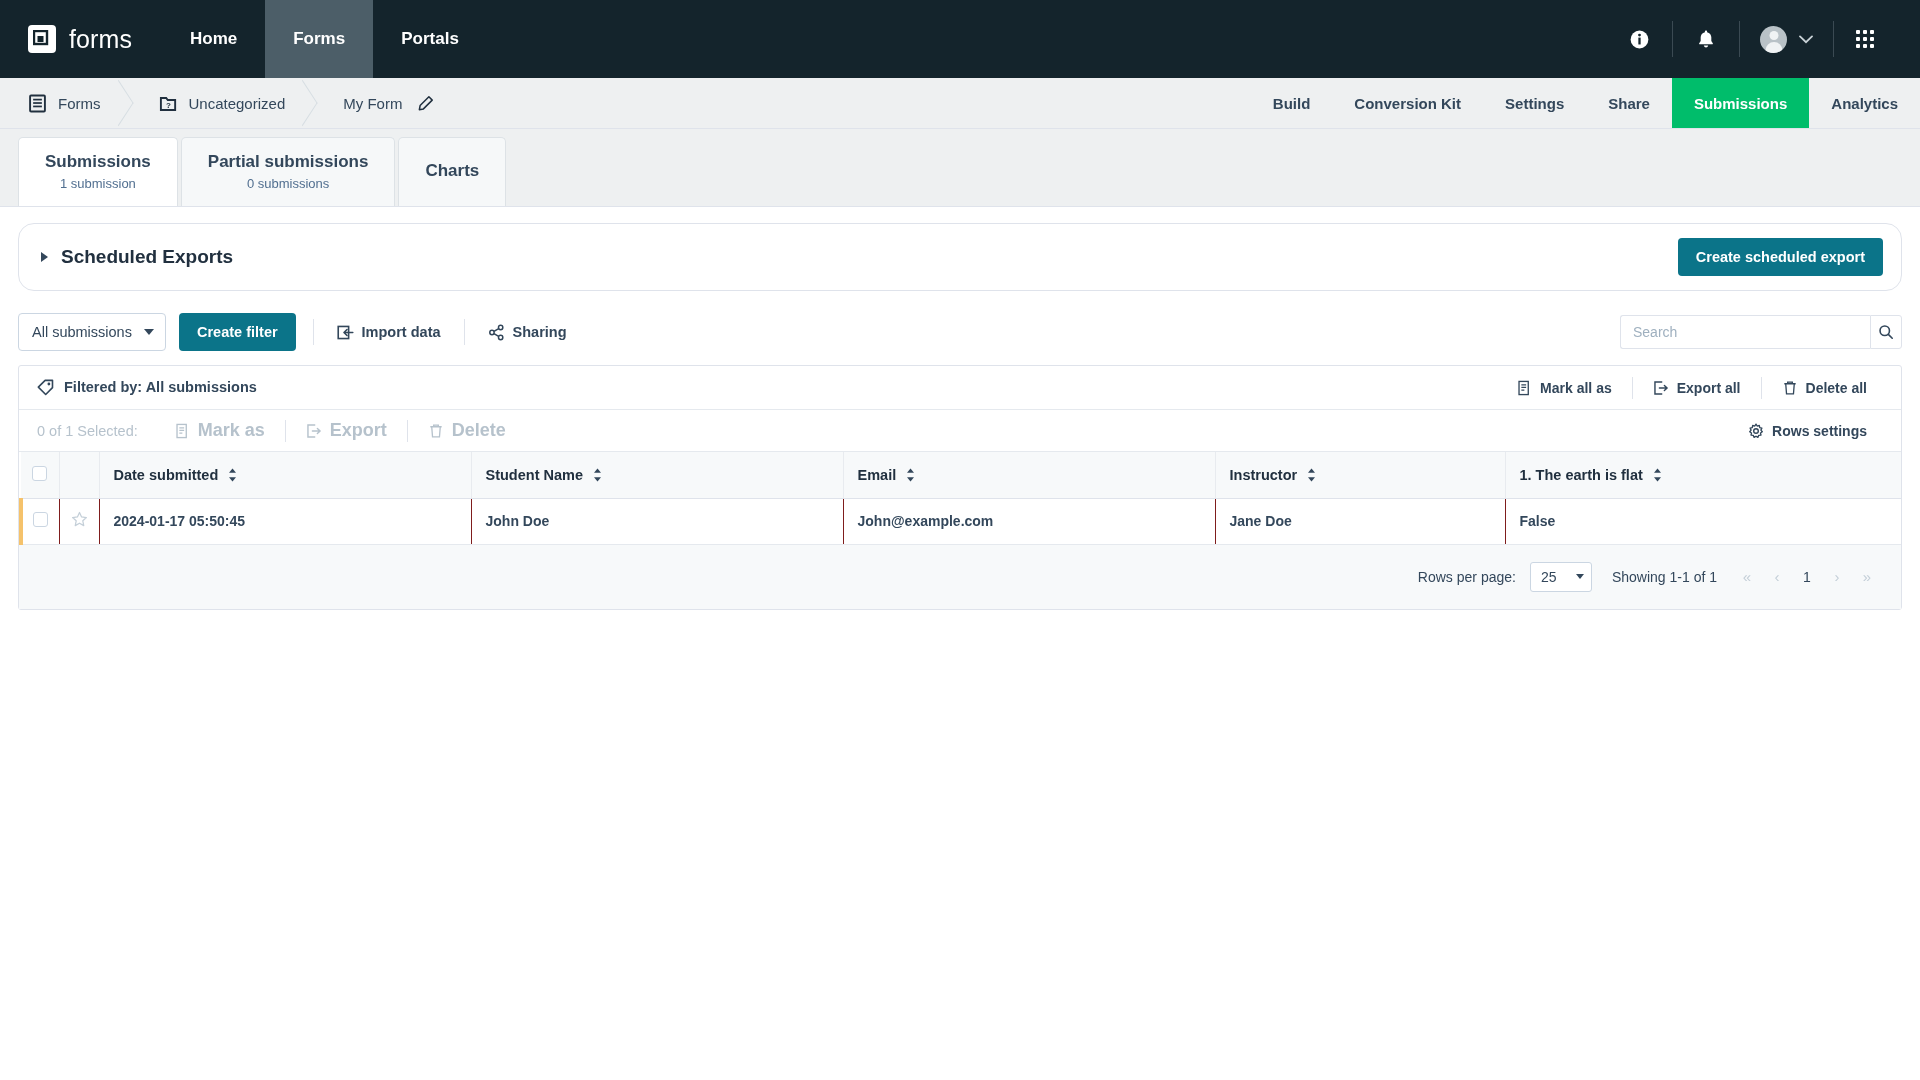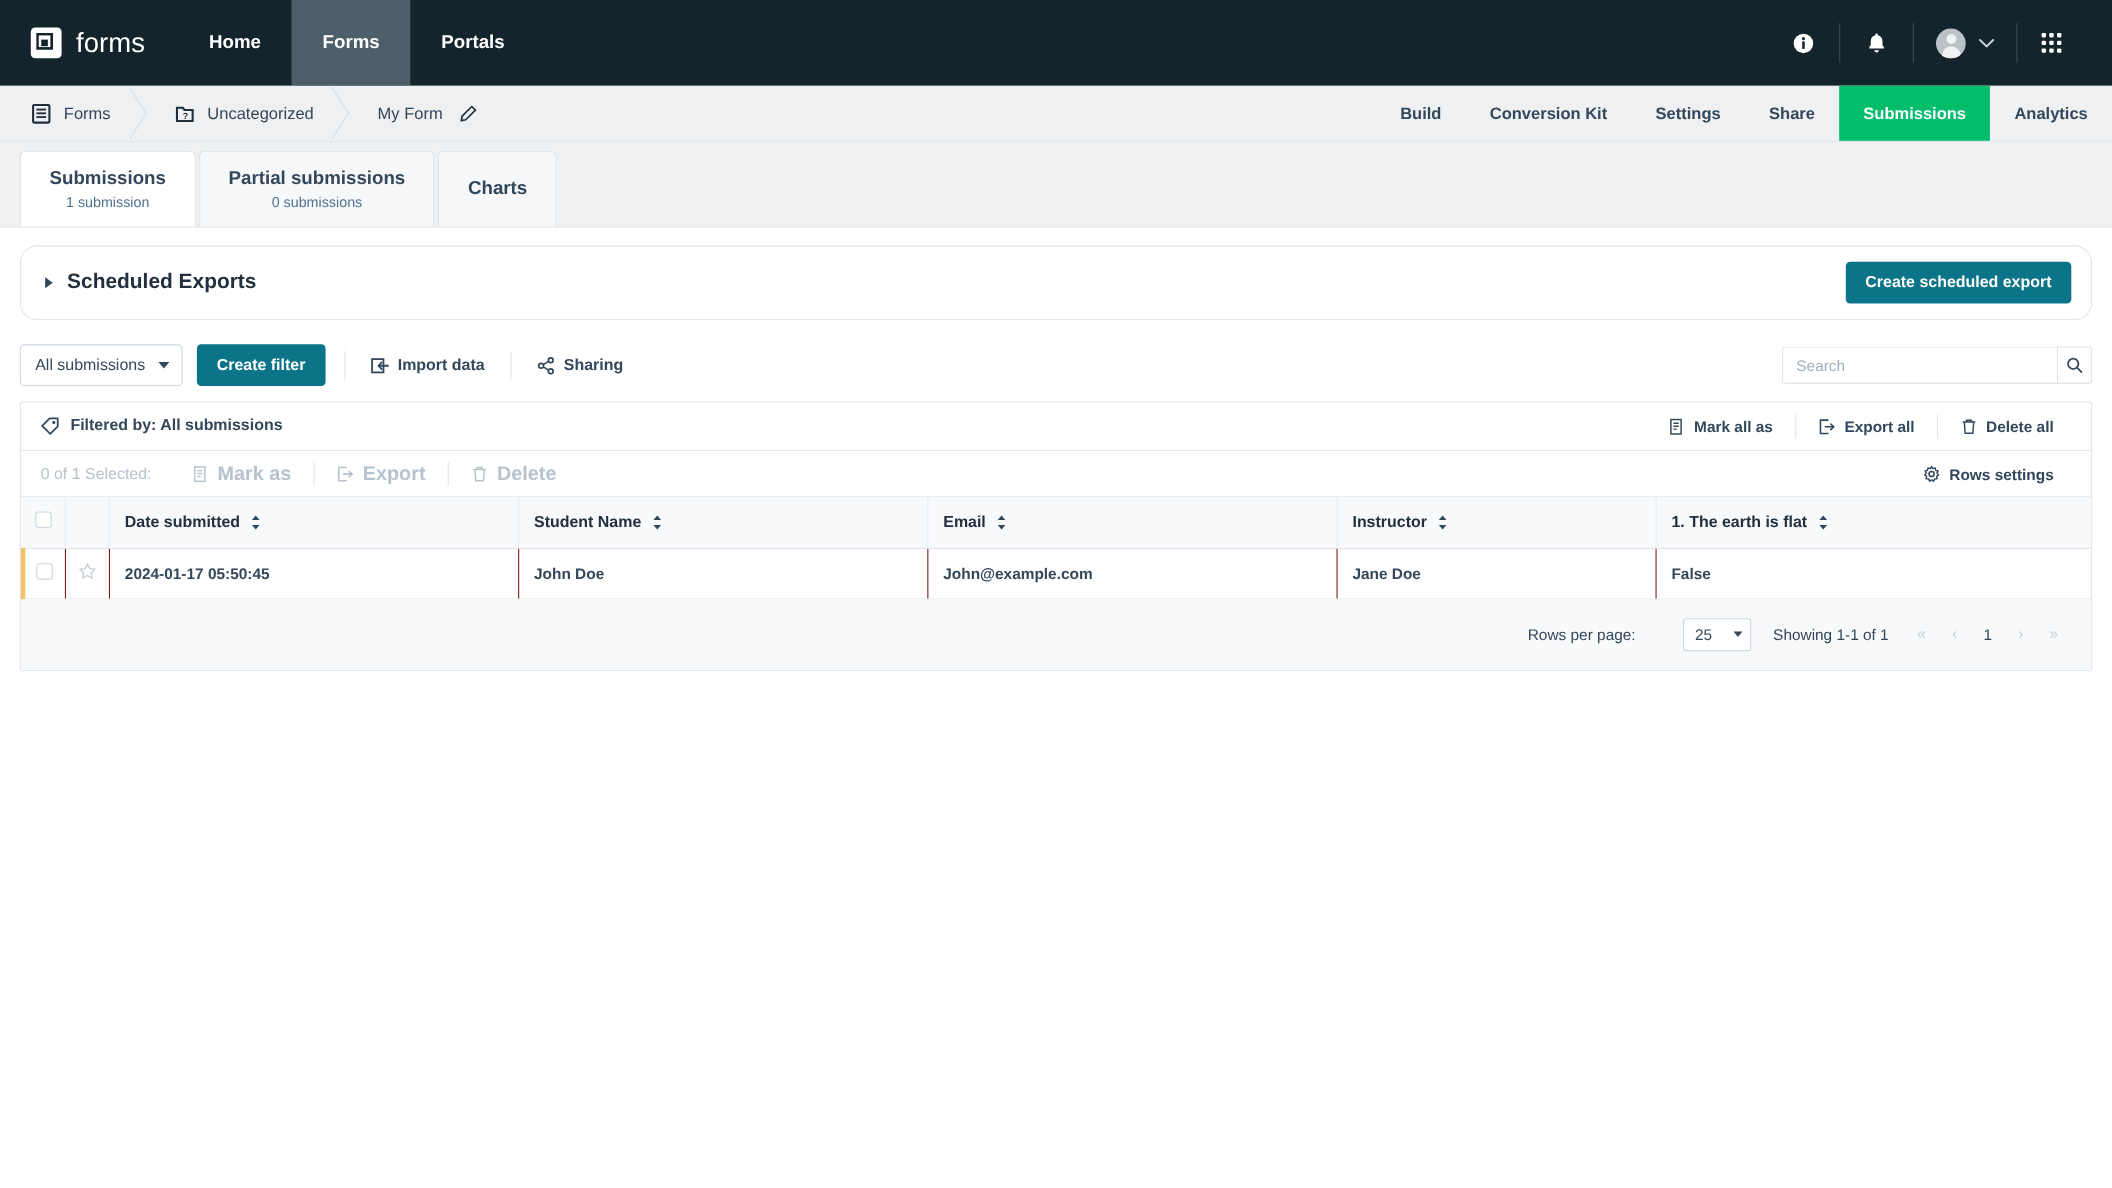--- a/index.html
+++ b/index.html
@@ -262,21 +262,21 @@
   .pager {
     display: flex; align-items: center; justify-content: flex-end;
     gap: 14px; padding: 0 22px; height: 64px;
     background: #f7f9fa;
   }
   .pg-label { font-size: 14px; color: #33475b; }
   .pg-select {
     border: 1px solid #cbd6e2; border-radius: 3px; background: #fff;
     height: 30px; width: 62px;
     display: flex; align-items: center; justify-content: space-between;
-    padding: 0 7px 0 10px; font-size: 14px; color: #33475b; cursor: pointer; margin-left: 29px;
+    padding: 0 7px 0 10px; font-size: 14px; color: #33475b; cursor: pointer;
   }
   .pg-select .caret-d { border-top-width: 5px; border-left-width: 4px; border-right-width: 4px; }
   .pg-show { font-size: 14px; color: #33475b; margin-left: 6px; }
   .pg-nav { display: flex; align-items: center; gap: 6px; margin-left: 4px; }
   .pg-btn {
     width: 24px; height: 24px;
     display: flex; align-items: center; justify-content: center;
     font-size: 15px; color: #c4cfd8; cursor: pointer;
   }
   .pg-num { font-size: 14px; color: #33475b; width: 24px; text-align: center; cursor: pointer; }

